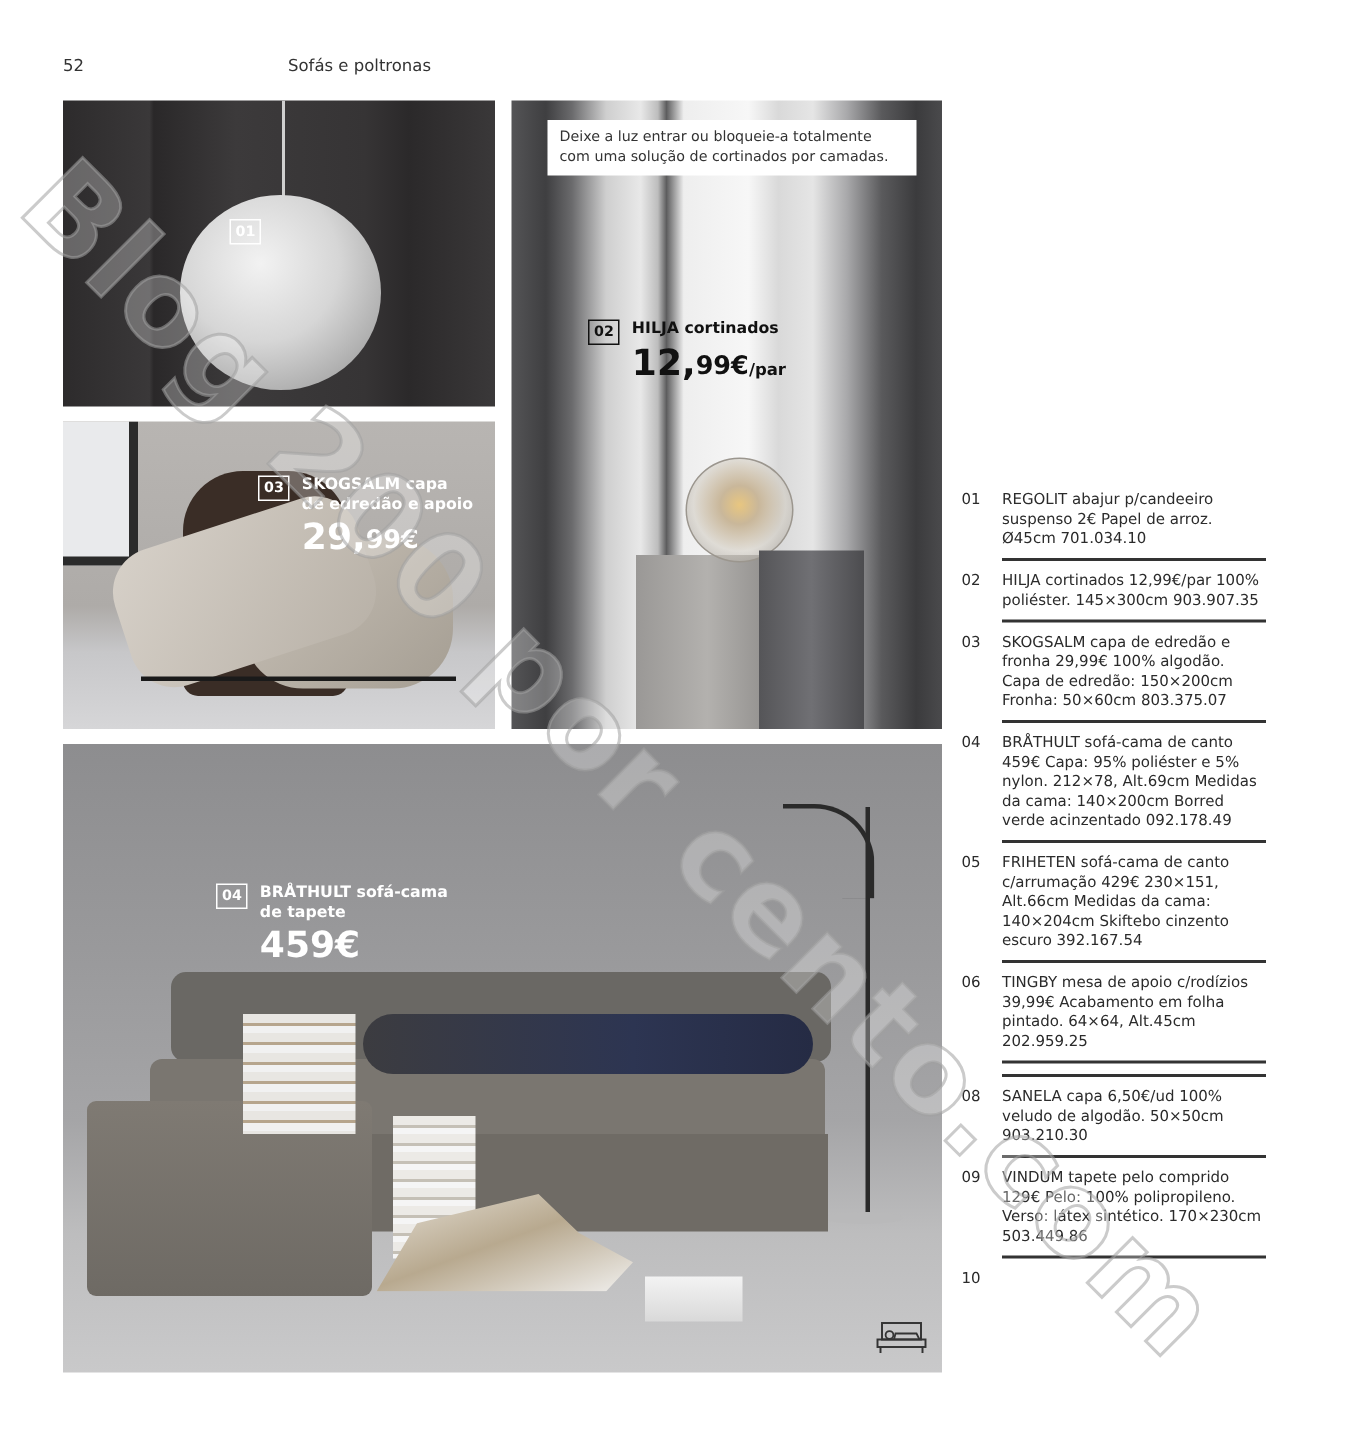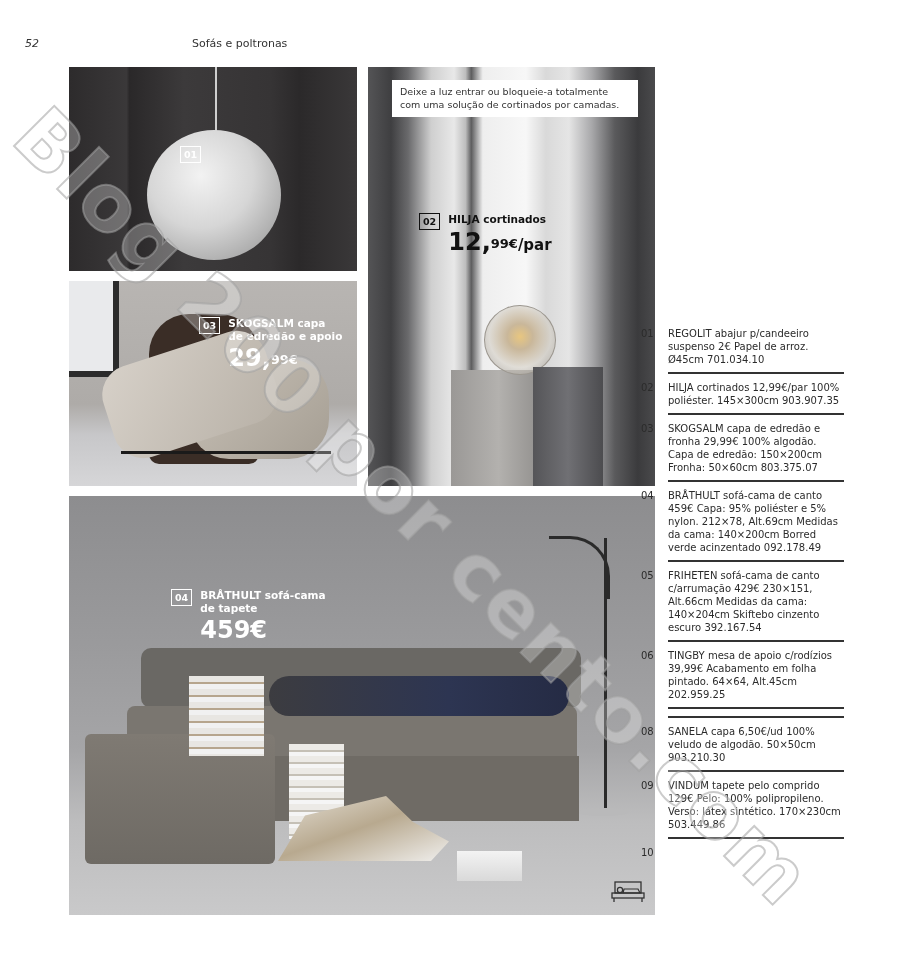--- a/index.html
+++ b/index.html
@@ -1,18 +1,18 @@
 <!DOCTYPE html>
 <html><head>
 <meta charset="utf-8">
 <style>
   html,body{margin:0;padding:0;background:#fff;}
   body{width:901px;height:960px;position:relative;overflow:hidden;font-family:"DejaVu Sans","Liberation Sans",sans-serif;color:#2a2a2a;}
   .hdr{position:absolute;top:37px;font-size:11px;color:#333;}
-  .photo{position:absolute;overflow:hidden;margin-left:27px;}
+  .photo{position:absolute;overflow:hidden;}
   
   #p1{left:42px;top:67px;width:288px;height:204px;background:linear-gradient(90deg,#2d2b2c 0%,#3a3839 20%,#2a2829 21%,#3c3a3b 40%,#363435 70%,#2b292a 80%,#3a3839 100%);}
   #p1 .cord{position:absolute;left:146px;top:0;width:2px;height:70px;background:#cfcfcf;}
   #p1 .ball{position:absolute;left:78px;top:63px;width:134px;height:130px;border-radius:50%;background:radial-gradient(circle at 40% 35%,#f2f2f2 0%,#d6d6d6 45%,#a9a9a9 80%,#8c8c8c 100%);}
   
   #p2{left:341px;top:67px;width:287px;height:419px;background:linear-gradient(90deg,#545456 0%,#3f3f41 8%,#6a6a6c 14%,#cfcfcf 22%,#e8e8e8 30%,#bdbdbd 34%,#5d5d5e 36%,#eeeeee 40%,#f7f7f7 55%,#d9d9d9 62%,#e5e5e5 70%,#a8a8aa 78%,#5a5a5c 86%,#3b3b3d 94%,#4a4a4c 100%);}
   #p2 .pedestal{position:absolute;left:83px;top:303px;width:95px;height:116px;background:linear-gradient(90deg,#9a9896,#b3b1ae 50%,#8d8b89);}
   #p2 .globe{position:absolute;left:116px;top:238px;width:70px;height:68px;border-radius:50%;background:radial-gradient(circle at 50% 45%,#e8c680 0%,#c9b79a 25%,rgba(210,205,195,.6) 60%,rgba(150,145,140,.7) 100%);border:1px solid #9b968e;}
   #p2 .drape{position:absolute;left:165px;top:300px;width:70px;height:119px;background:linear-gradient(90deg,#555558,#707074 50%,#4c4c4f);}
   .caption-box{position:absolute;left:24px;top:13px;width:230px;background:#fff;padding:6px 8px;font-size:9.5px;line-height:12.5px;color:#333;}
@@ -35,38 +35,38 @@
   #p4 .lamp-base{position:absolute;left:508px;top:312px;width:52px;height:8px;border-radius:50%;background:#b9b9ba;}
   #p4 .books1{position:absolute;left:120px;top:180px;width:75px;height:80px;background:repeating-linear-gradient(180deg,#e8e6e2 0 6px,#b6a58d 6px 8px,#f1f1f1 8px 13px);}
   #p4 .books2{position:absolute;left:220px;top:248px;width:55px;height:95px;background:repeating-linear-gradient(180deg,#eceae6 0 6px,#c5c0b6 6px 8px,#f5f5f5 8px 12px);}
   #p4 .books3{position:absolute;left:200px;top:300px;width:180px;height:65px;background:linear-gradient(160deg,#e7e2d9,#b8a98f 50%,#f0efed);clip-path:polygon(5% 100%,20% 30%,50% 10%,65% 0,80% 40%,100% 70%,90% 100%);}
   #p4 .books4{position:absolute;left:388px;top:355px;width:65px;height:30px;background:linear-gradient(180deg,#f3f3f3,#d9d9d9);}
   
   .tag{position:absolute;display:flex;align-items:flex-start;gap:8px;}
   .num-box{border:1.5px solid currentColor;font-size:9.5px;font-weight:bold;padding:2px 3px;line-height:11px;}
   .tag .name{font-size:10.5px;font-weight:bold;line-height:12.5px;}
   .tag .price{font-size:24px;font-weight:bold;line-height:26px;margin-top:3px;}
-  .tag .price sup{font-size:13px;vertical-align:top;position:relative;top:2px;}
-  .tag .price small{font-size:15px;}
+  .tag .price sup{font-size:17px;vertical-align:top;position:relative;top:2px;}
+  .tag .price small{font-size:11px;}
   .white{color:#fff;}
   .black{color:#111;}
   .bed-icon{position:absolute;right:10px;bottom:12px;width:34px;height:22px;}
   
   .list{position:absolute;left:641px;top:327px;width:203px;}
   .item{display:flex;gap:0;font-size:10px;line-height:13px;color:#2b2b2b;padding:0 0 6px 0;}
   .item .n{width:27px;flex:none;}
   .item .t{flex:1;}
   .rule{height:2px;background:#333;margin:0 0 7px 27px;}
   
   .wm{position:absolute;left:60px;top:90px;font-size:78px;font-weight:bold;color:rgba(255,255,255,.28);-webkit-text-stroke:2px rgba(160,160,160,.55);transform:rotate(45deg);transform-origin:0 0;white-space:nowrap;letter-spacing:2px;pointer-events:none;}
 </style>
 </head>
 <body>
 
-<div class="hdr" style="left:25px;font-style:italic;">52</div>
+<div class="hdr" style="left:42px;">52</div>
 <div class="hdr" style="left:192px;text-align:center;">Sofás e poltronas</div>
 
 <div class="photo" id="p1">
   <div class="cord"></div>
   <div class="ball"></div>
   <div class="tag white" style="left:111px;top:79px;">
     <span class="num-box">01</span>
   </div>
 </div>
 

